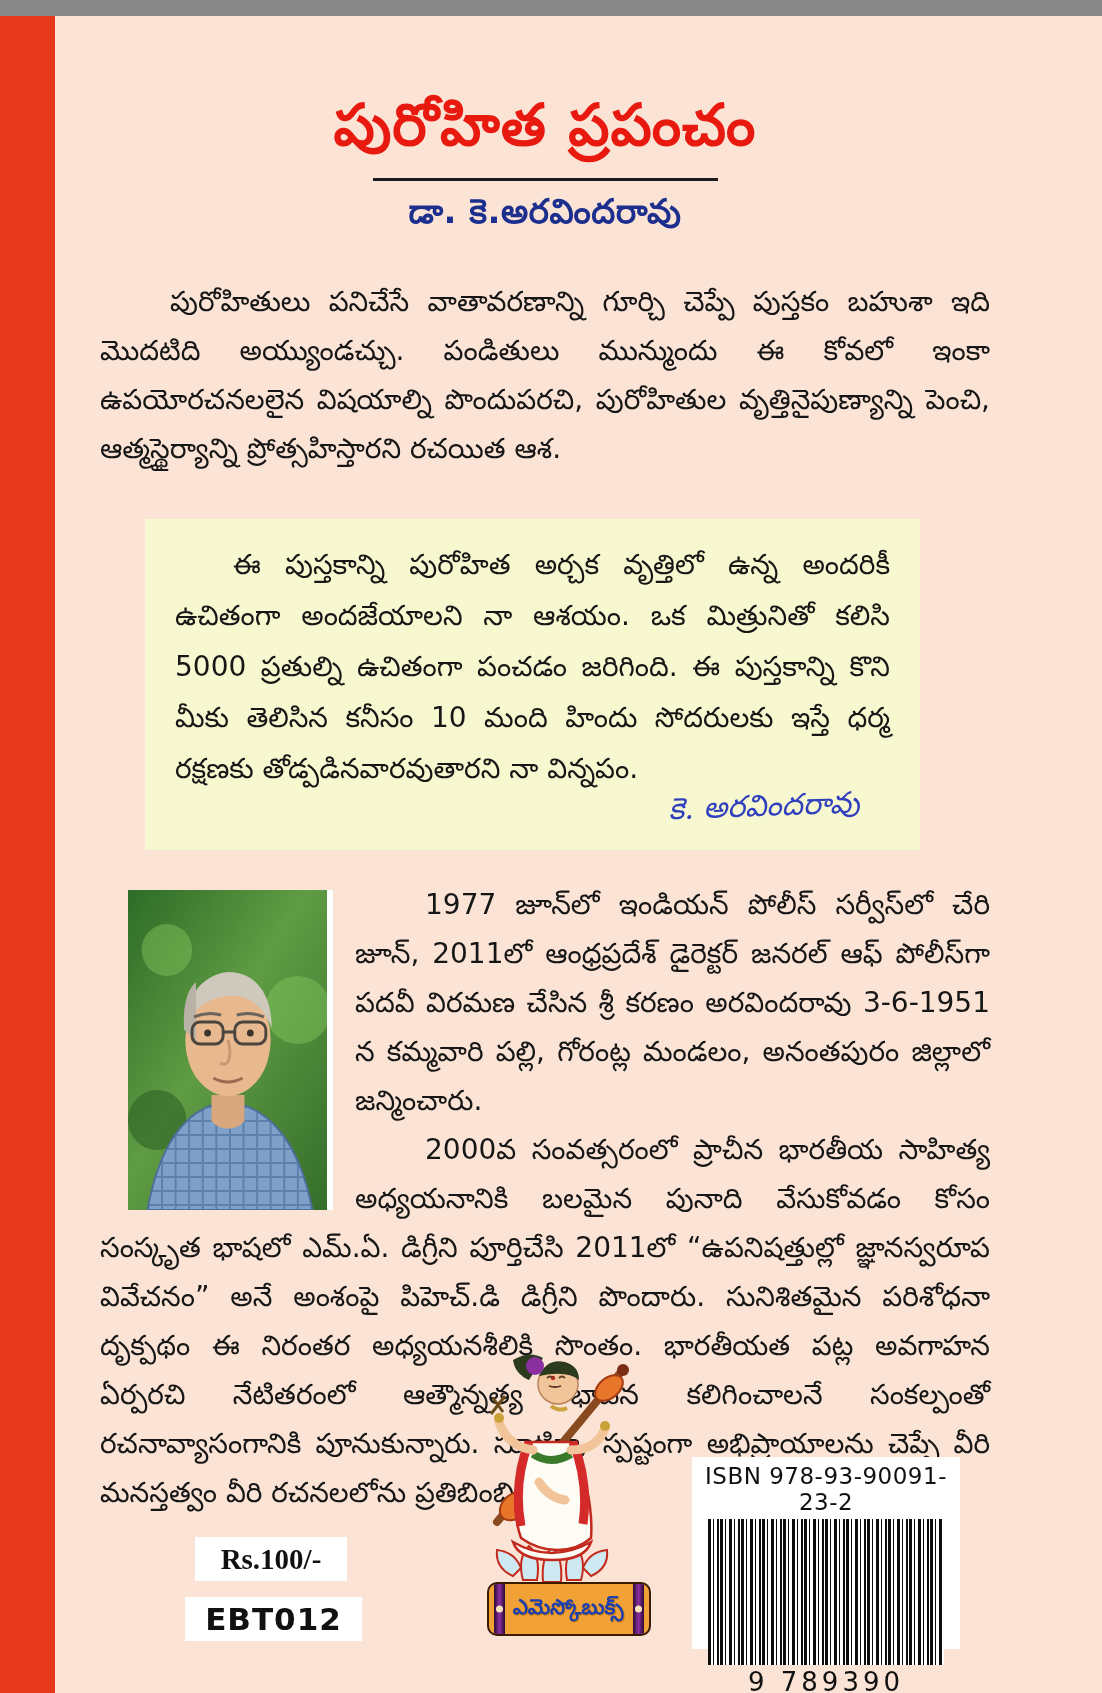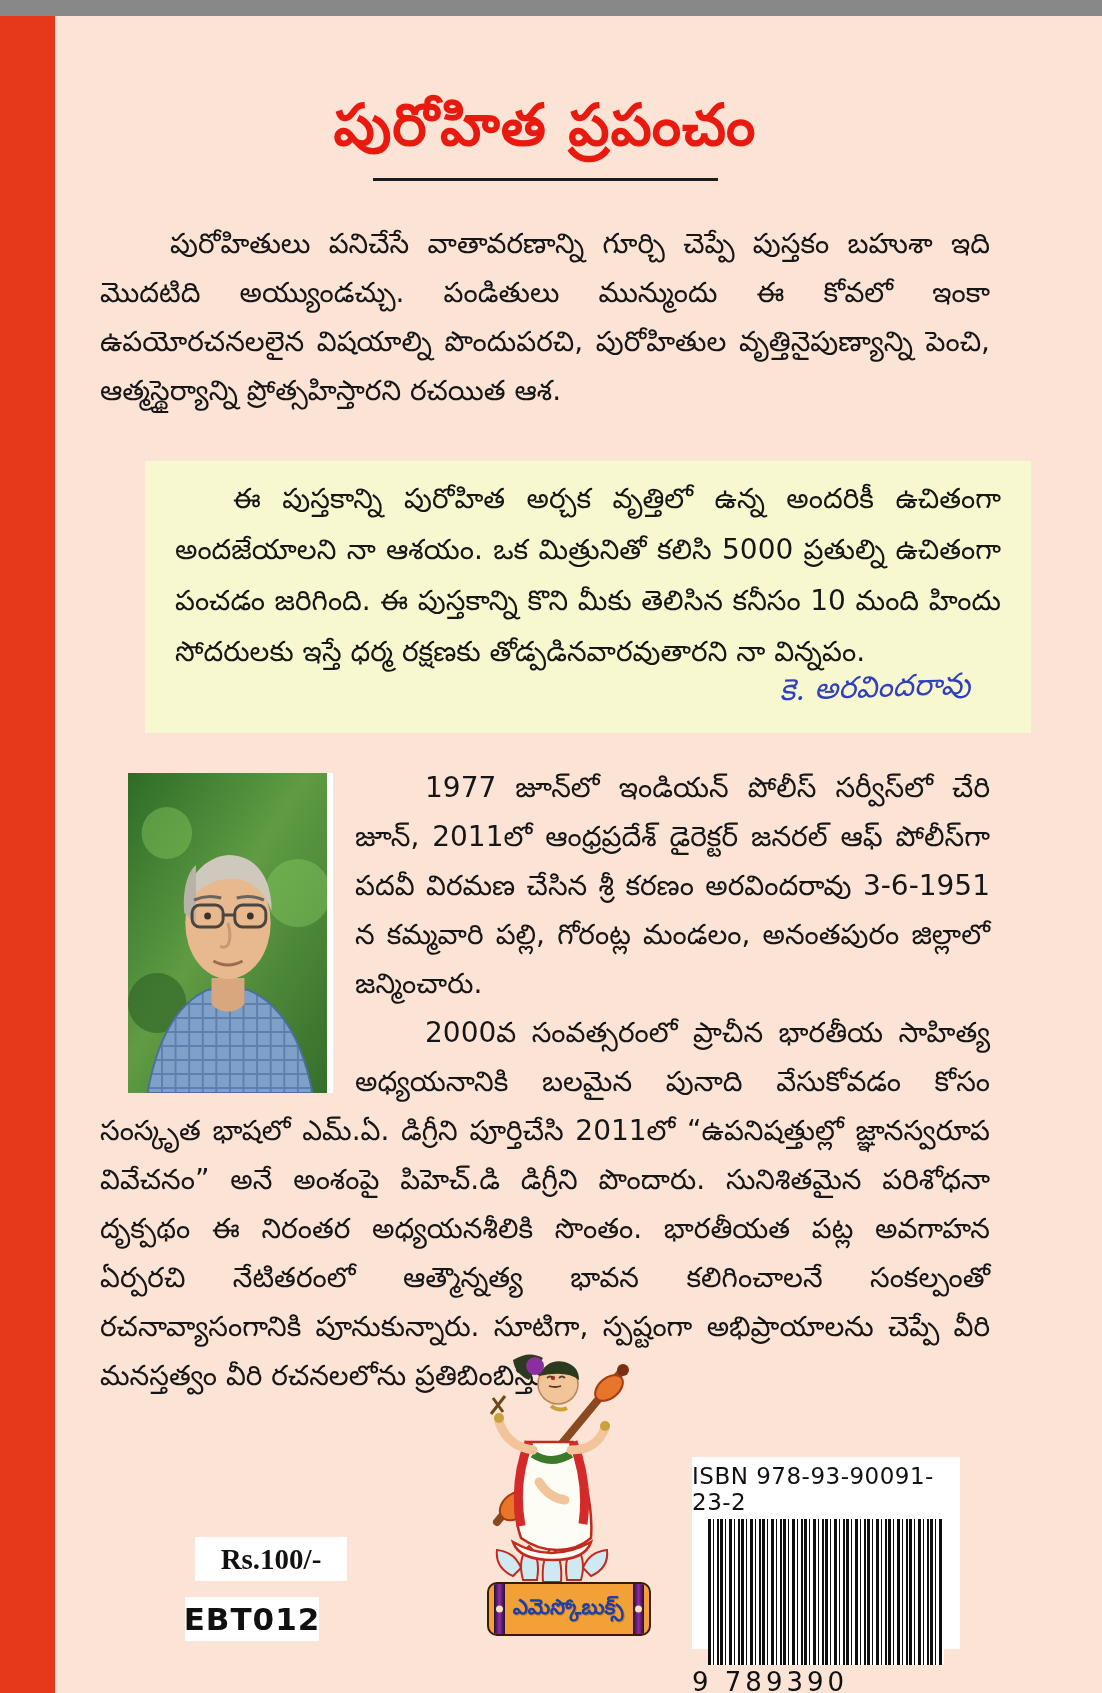--- a/index.html
+++ b/index.html
@@ -20,22 +20,22 @@
   .author {
     text-align:center; color:#1d2f8e; font-size:34px; font-weight:bold; letter-spacing:0.5px;
   }
 
   .intro {
     margin-top:38px; font-size:28px; line-height:49px;
     text-align:justify; text-indent:70px;
   }
 
   .note-box {
-    margin-top:46px; margin-left:45px; width:886px;
-    background:#f8f8d0; padding:12px 30px 12px 30px;
+    margin-top:46px; margin-left:45px; width:775px;
+    background:#f8f8d0; padding:20px 30px 12px 30px;
   }
   .note-text { font-size:28px; line-height:51px; text-align:justify; text-indent:58px; }
   .signature {
     text-align:right; padding-right:30px; margin-top:2px;
     color:#2f3fbe; font-size:30px; font-style:italic;
     transform:rotate(-2deg); font-family:"DejaVu Serif", serif;
   }
 
   .bio { margin-top:30px; font-size:28px; line-height:49px; }
   .bio-photo {
@@ -43,61 +43,62 @@
     border-right:6px solid #fff; background:#49803a;
   }
   .bio p { text-align:justify; text-indent:70px; }
 
   .price-box, .code-box {
     position:absolute; background:#ffffff; text-align:center;
     display:flex; align-items:center; justify-content:center;
   }
   .price-box { left:195px; top:1521px; width:152px; height:44px;
     font-family:"Liberation Serif", serif; font-weight:bold; font-size:29px; color:#111; }
-  .code-box { left:185px; top:1581px; width:134px; height:44px;
+  .code-box { left:185px; top:1581px; width:177px; height:44px;
     font-weight:bold; font-size:31px; letter-spacing:1px; color:#111; }
 
   .logo-figure { position:absolute; left:463px; top:1298px; width:178px; height:272px; }
   .logo-banner {
     position:absolute; left:487px; top:1566px; width:164px; height:54px;
     background:#f2a137; border:2px solid #3a1b00; border-radius:10px;
     display:flex; align-items:center; justify-content:center; overflow:hidden;
   }
   .banner-bar { position:absolute; top:0; bottom:0; width:11px; background:linear-gradient(90deg,#2a0a33,#8b2fa0,#2a0a33); }
   .banner-bar.left { left:5px; } .banner-bar.right { right:5px; }
   .banner-dot { position:absolute; top:50%; width:7px; height:7px; border-radius:50%; background:#f7e6bd; transform:translateY(-50%); }
   .banner-dot.left { left:7px; } .banner-dot.right { right:7px; }
   .banner-text {
     color:#1b3fae; font-weight:bold; font-size:21px; transform:skewX(-6deg);
     text-shadow:1px 1px 0 #c97f10;
   }
 
   .barcode-box {
     position:absolute; left:692px; top:1441px; width:268px; height:192px;
-    background:#ffffff; padding-top:6px;
+    background:#ffffff; text-align:center; padding-top:6px;
   }
   .isbn-label { font-size:23px; color:#111; letter-spacing:0.5px; }
   .bars {
     margin:4px auto 2px auto; width:236px; height:146px;
     background:repeating-linear-gradient(90deg,
       #0d0d0d 0 3px, #fff 3px 5px, #0d0d0d 5px 6px, #fff 6px 9px,
       #0d0d0d 9px 11px, #fff 11px 12px, #0d0d0d 12px 15px, #fff 15px 17px,
       #0d0d0d 17px 18px, #fff 18px 21px);
   }
   .isbn-digits { font-size:26px; color:#111; letter-spacing:4px; }
 </style>
 </head>
 <body>
 
 <div class="page">
   <div class="spine"></div>
 
   <div class="content">
     <div class="title">పురోహిత ప్రపంచం</div>
     <div class="divider"></div>
+    <div class="author">డా. కె.అరవిందరావు</div>
 
     <div class="intro">పురోహితులు పనిచేసే వాతావరణాన్ని గూర్చి చెప్పే పుస్తకం బహుశా ఇది మొదటిది అయ్యుండచ్చు. పండితులు మున్ముందు ఈ కోవలో ఇంకా ఉపయోరచనలలైన విషయాల్ని పొందుపరచి, పురోహితుల వృత్తినైపుణ్యాన్ని పెంచి, ఆత్మస్థైర్యాన్ని ప్రోత్సహిస్తారని రచయిత ఆశ.</div>
 
     <div class="note-box">
       <div class="note-text">ఈ పుస్తకాన్ని పురోహిత అర్చక వృత్తిలో ఉన్న అందరికీ ఉచితంగా అందజేయాలని నా ఆశయం. ఒక మిత్రునితో కలిసి 5000 ప్రతుల్ని ఉచితంగా పంచడం జరిగింది. ఈ పుస్తకాన్ని కొని మీకు తెలిసిన కనీసం 10 మంది హిందు సోదరులకు ఇస్తే ధర్మ రక్షణకు తోడ్పడినవారవుతారని నా విన్నపం.</div>
       <div class="signature">కె. అరవిందరావు</div>
     </div>
 
     <div class="bio">
       <svg class="bio-photo" viewBox="0 0 205 320" preserveAspectRatio="none">

